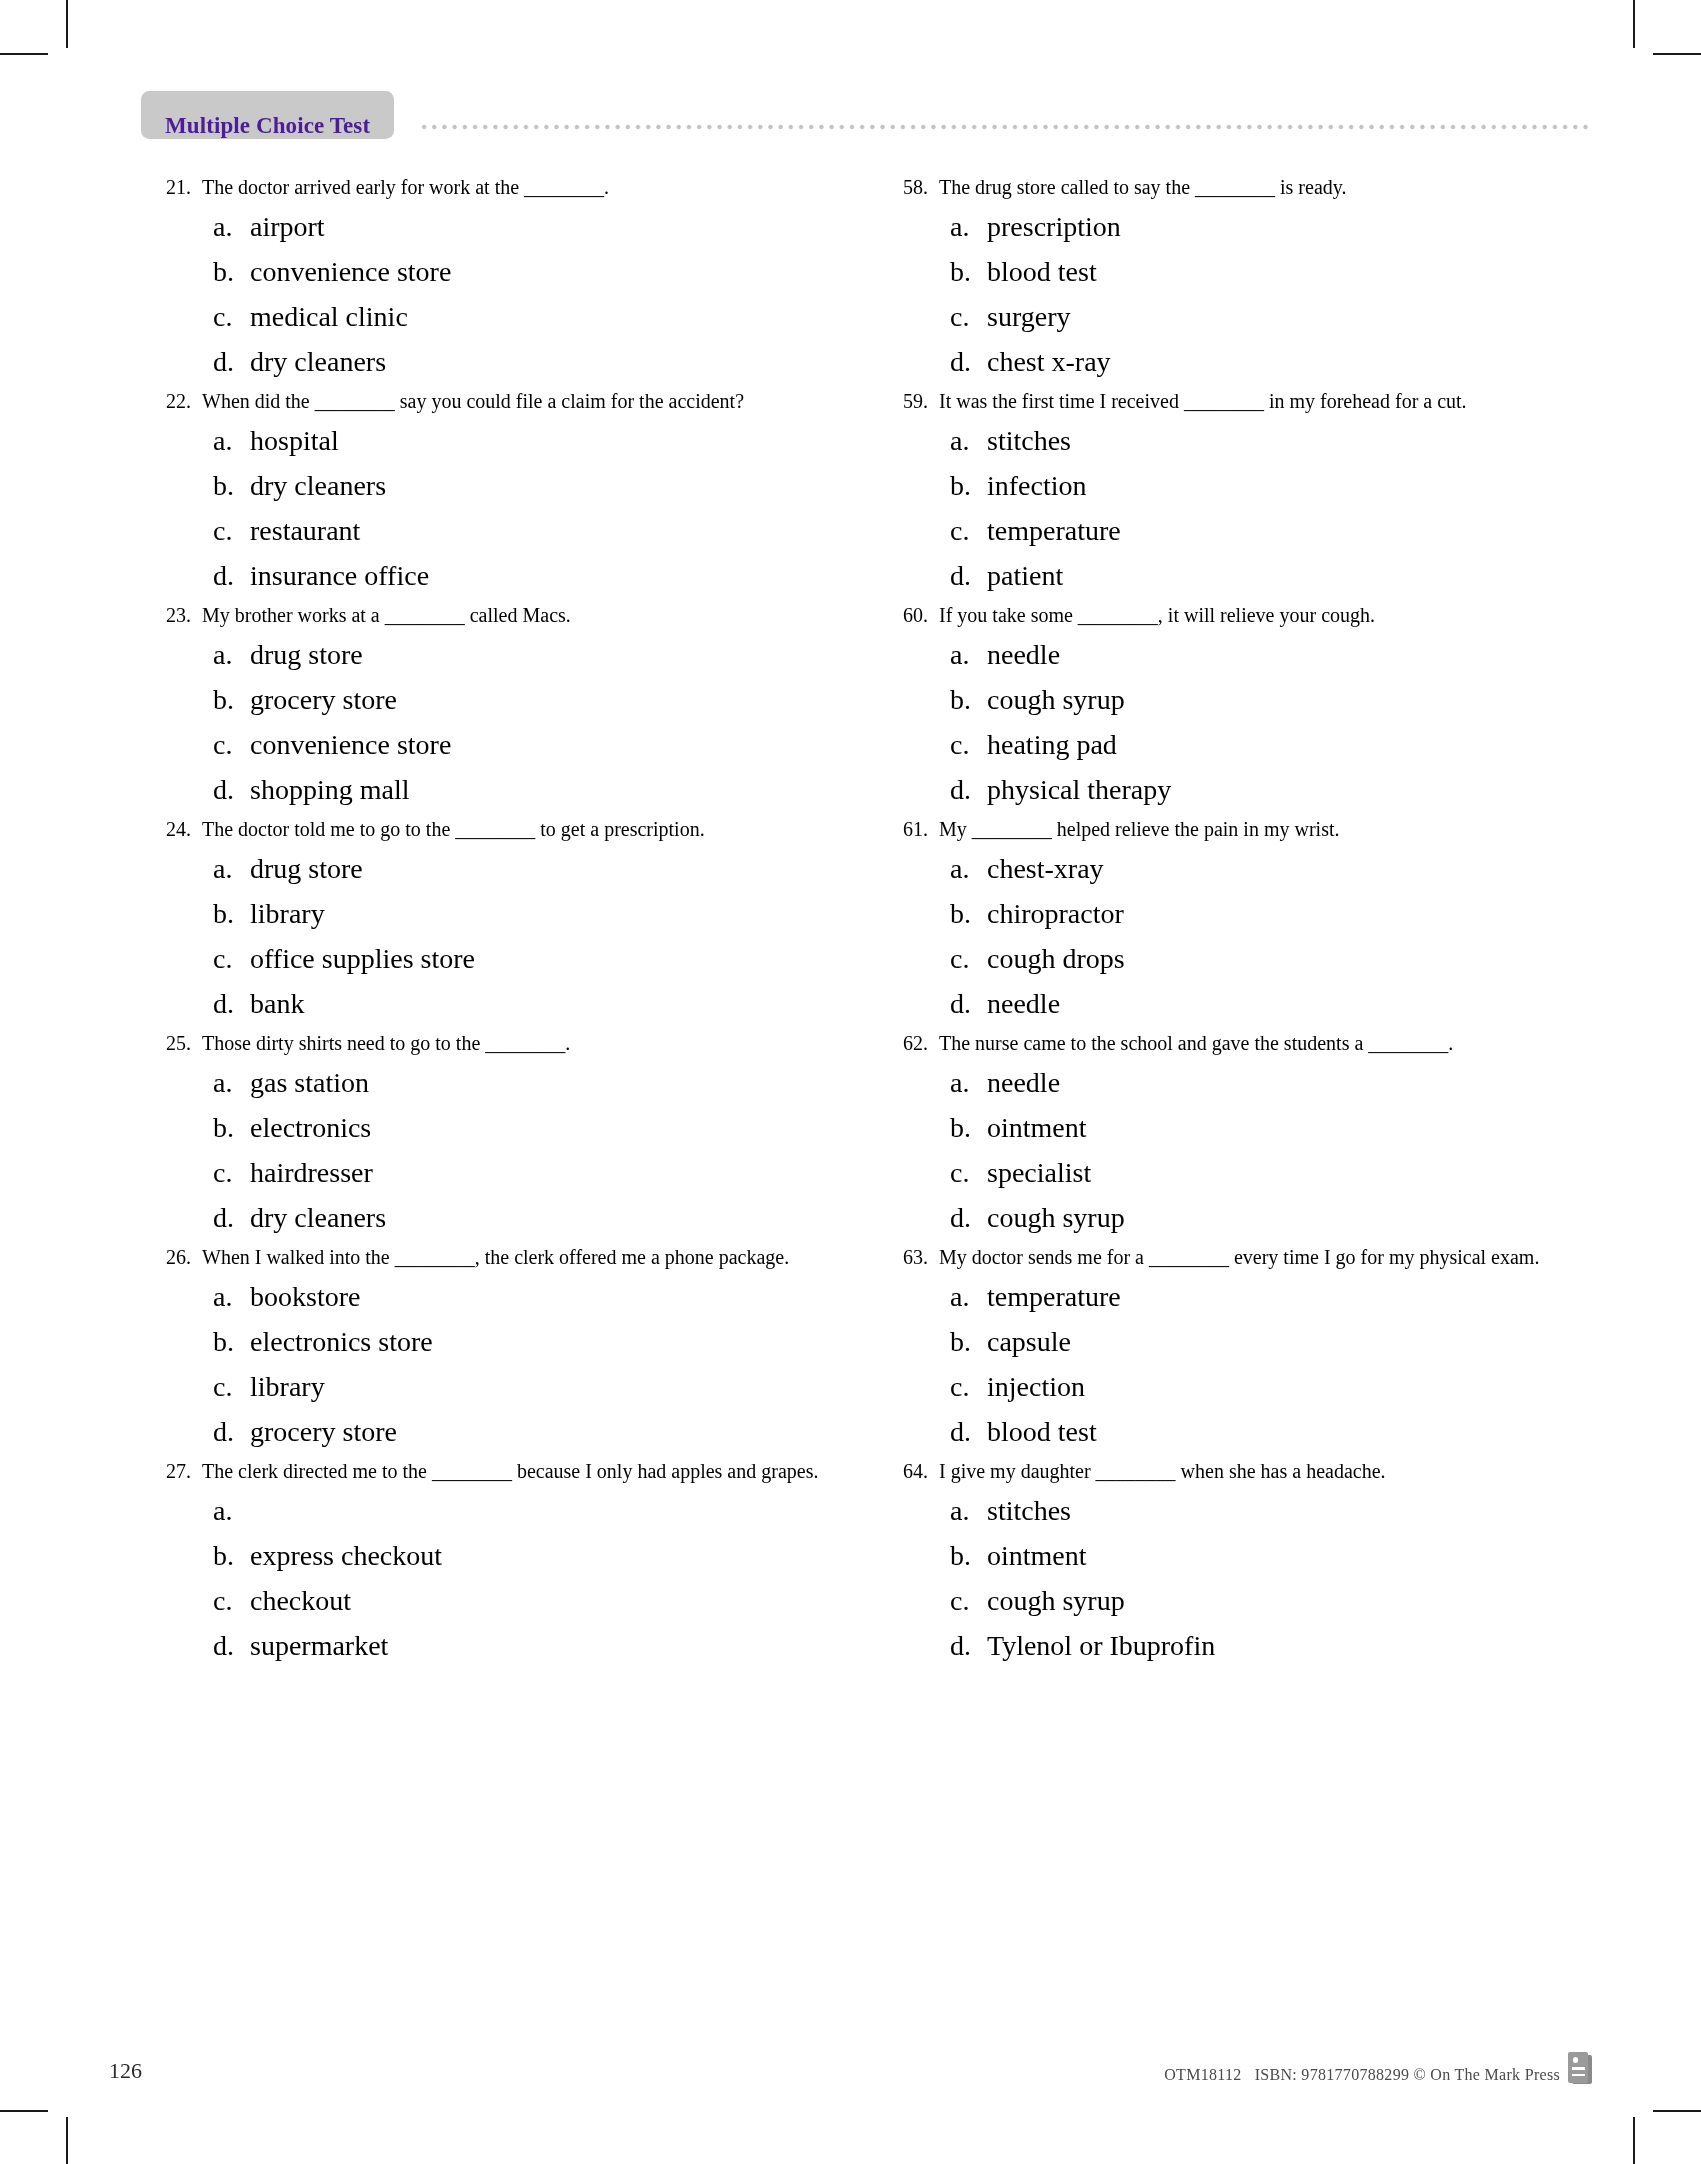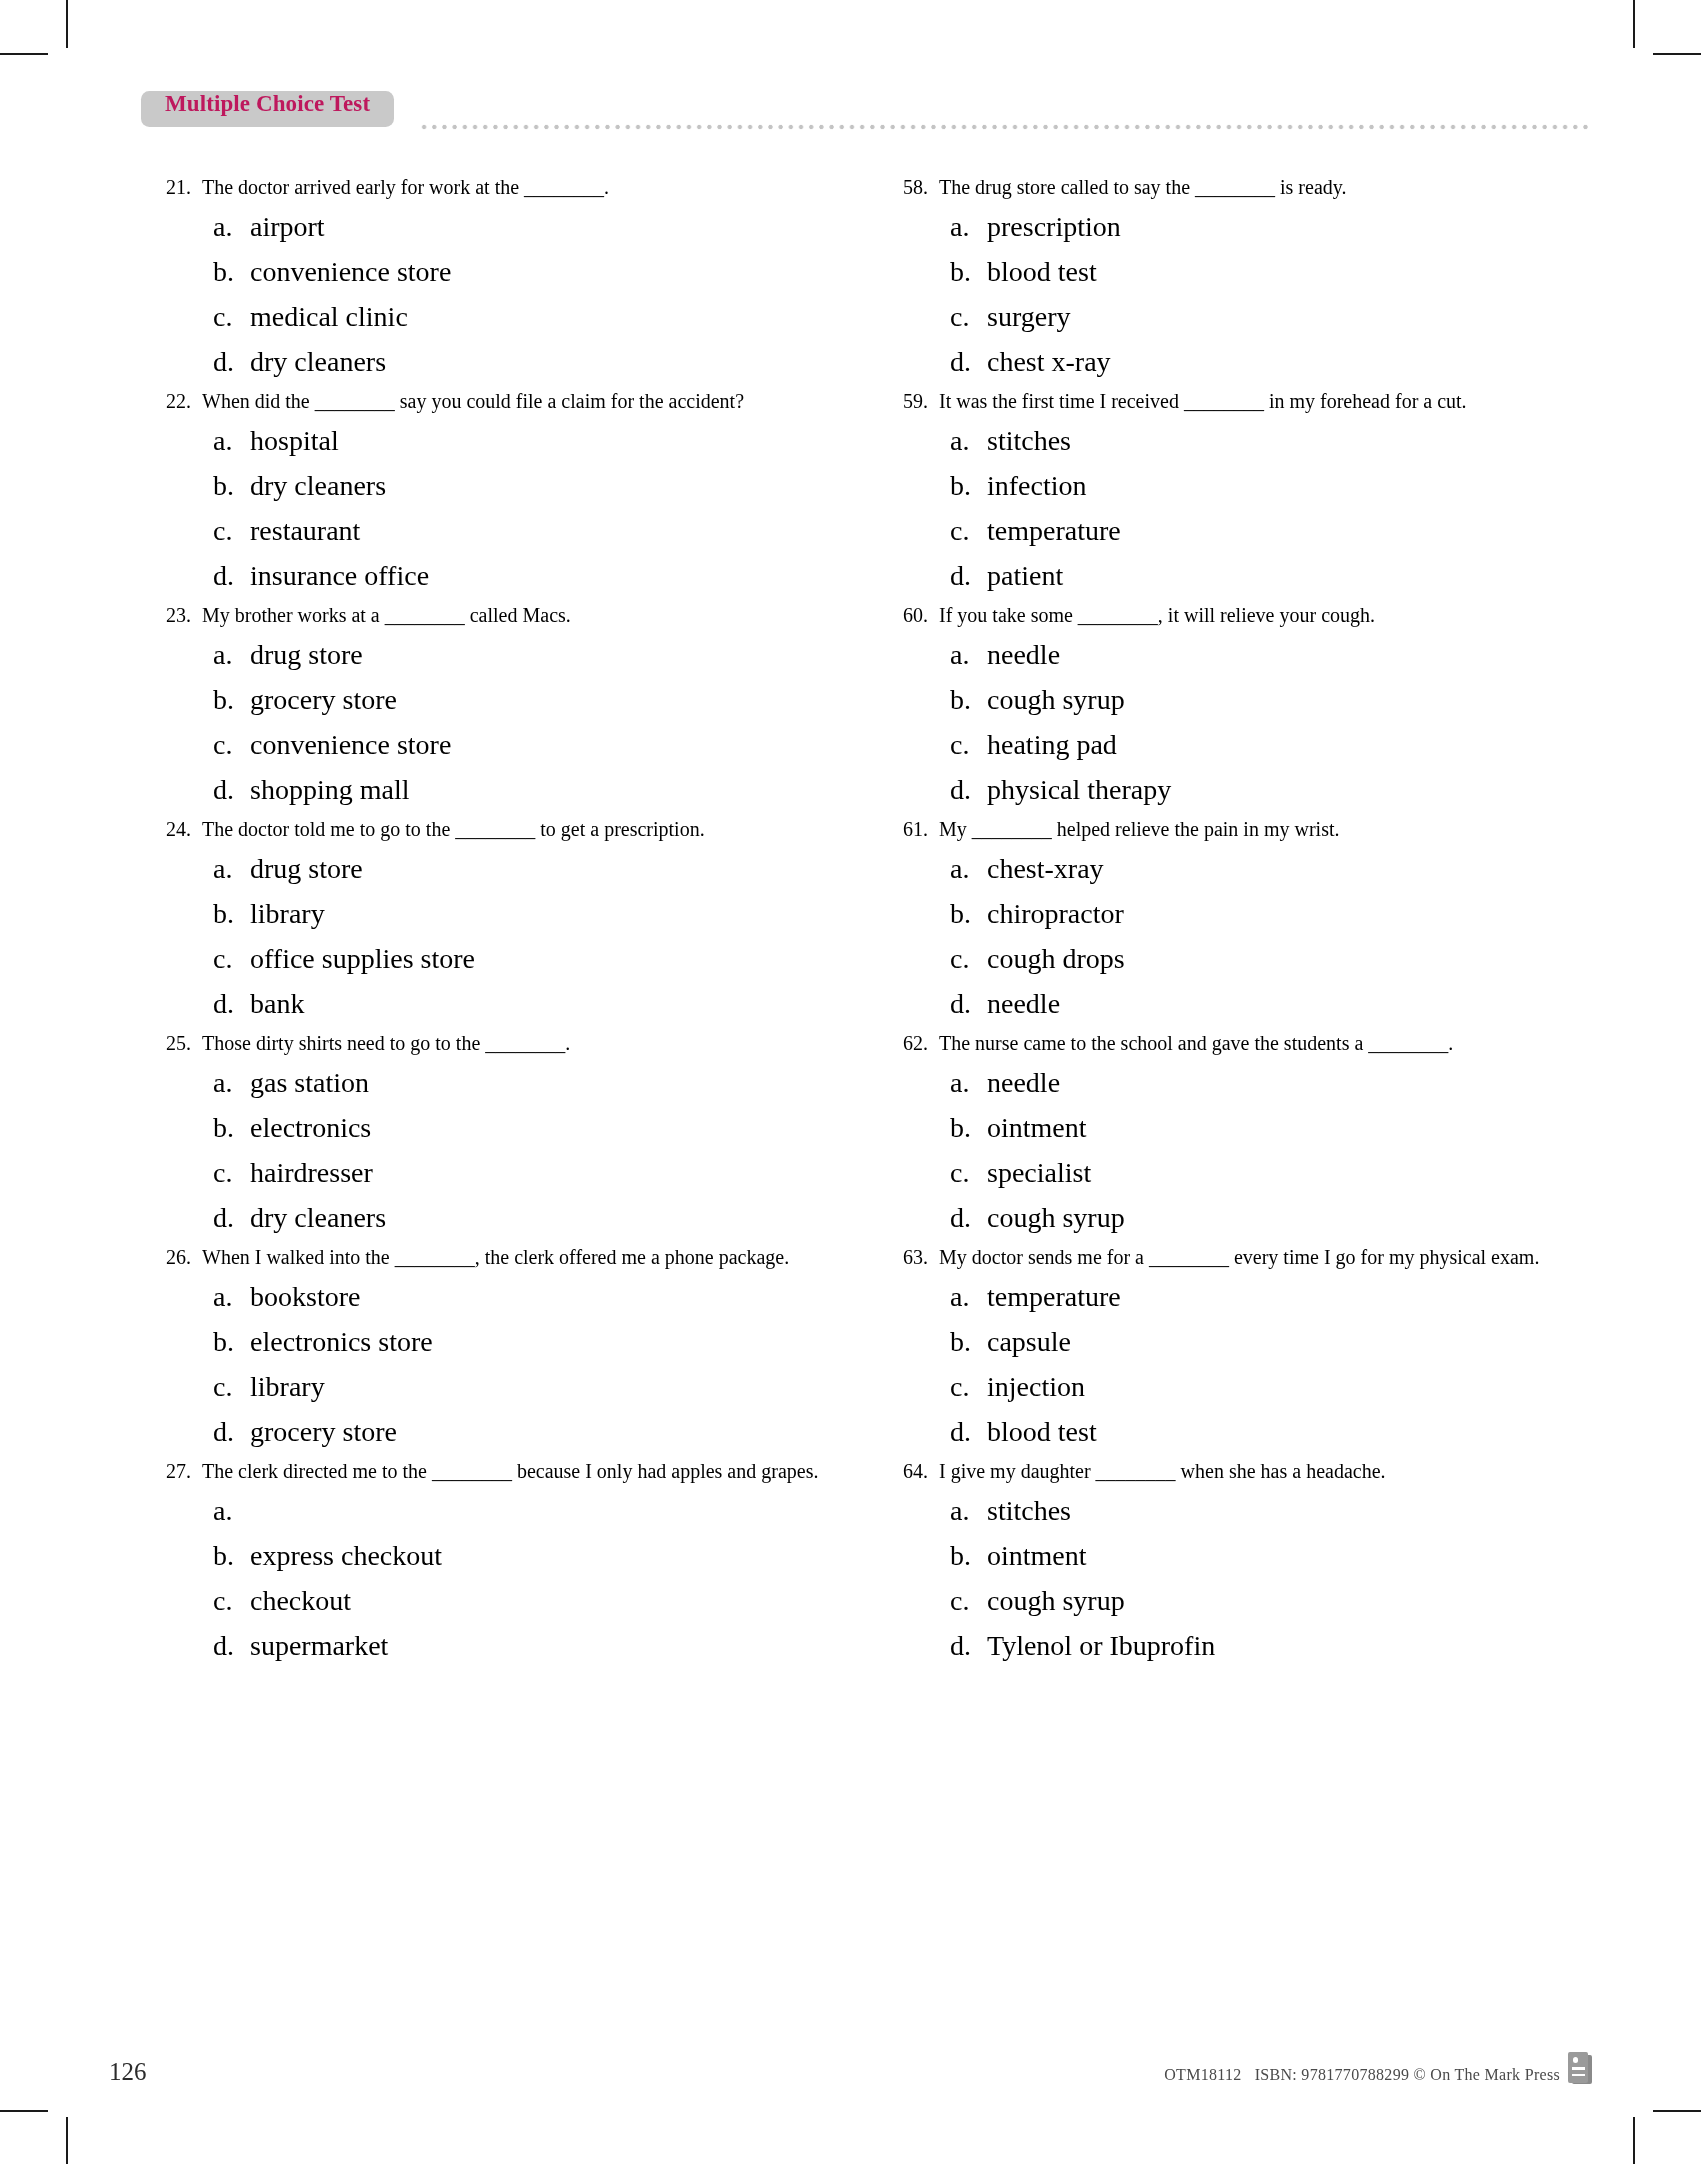--- a/index.html
+++ b/index.html
@@ -35,31 +35,31 @@
     position: absolute;
     left: 141px;
     top: 91px;
     right: 111px;
     height: 50px;
   }
   .header-tab {
     position: absolute;
     left: 0;
     top: 0;
-    height: 36px;
+    height: 48px;
     box-sizing: border-box;
     padding: 0 24px;
     background: #c9c9c9;
     border-radius: 8.3px;
     display: flex;
-    align-items: flex-start;
+    align-items: flex-end;
     font-weight: bold;
     font-size: 23px;
     letter-spacing: 0.1px;
-    color: #be185d;
+    color: #4c1d95;
     white-space: nowrap;
   }
   .header-dots {
     position: absolute;
     left: 278px;
     right: 0;
     top: 33px;
     height: 5.6px;
     background-image: radial-gradient(circle, #c3c3c3 0, #c3c3c3 1.9px, transparent 2.2px);
     background-size: 10.2px 5.6px;
@@ -122,21 +122,21 @@
     position: absolute;
     left: 0;
     top: 2045px;
     width: 1701px;
     height: 65px;
   }
   .page-num {
     position: absolute;
     left: 109px;
     top: 13px;
-    font-size: 25px;
+    font-size: 22px;
     color: #2b2b2b;
   }
   .imprint {
     position: absolute;
     right: 141px;
     top: 21px;
     font-size: 16px;
     color: #4a4a4a;
     white-space: nowrap;
     letter-spacing: 0.3px;

